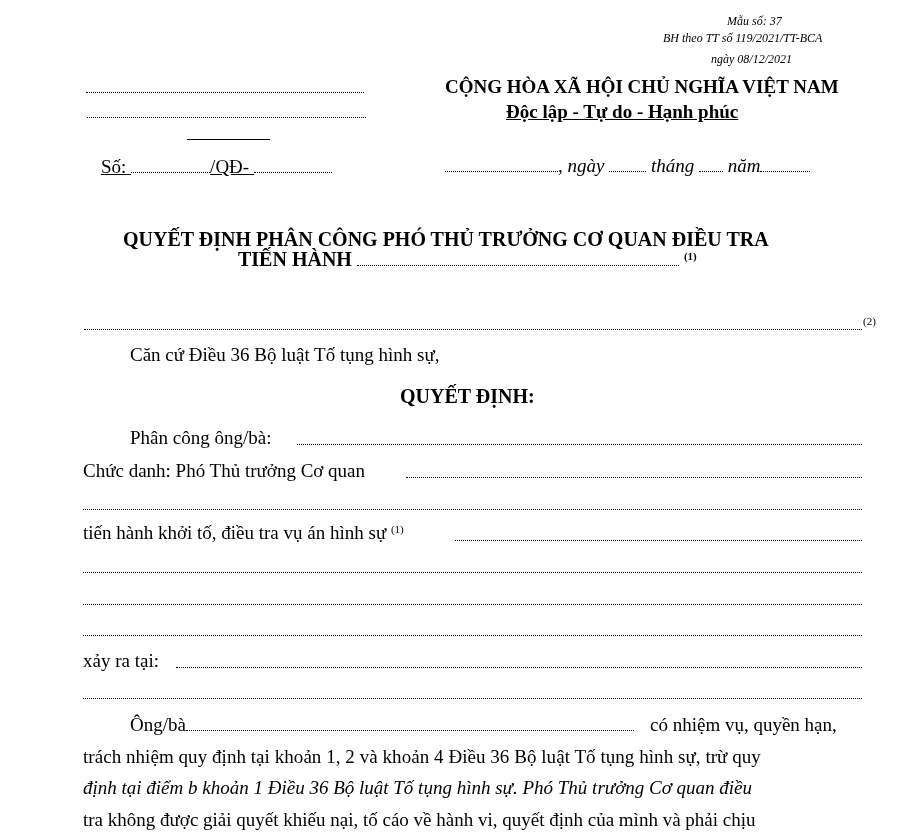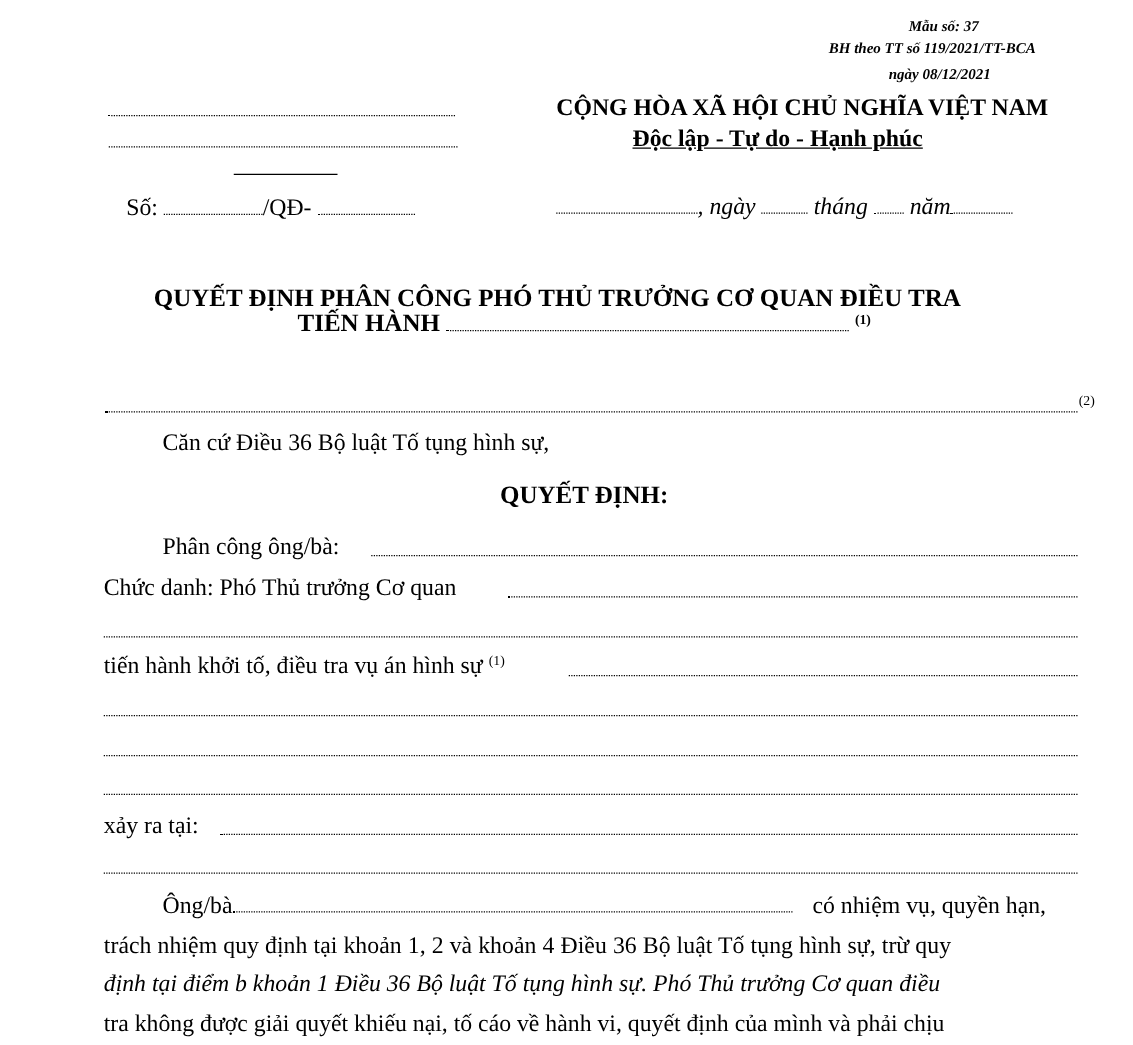--- a/index.html
+++ b/index.html
@@ -1,42 +1,42 @@
 <!DOCTYPE html>
 <html><head>
   <meta charset="utf-8">
   <style>
     html, body { margin: 0; padding: 0; background: #ffffff; }
     body { width: 906px; height: 836px; overflow: hidden; position: relative;
       font-family: "Liberation Serif", "DejaVu Serif", serif; color: #000; }
     .abs { position: absolute; white-space: nowrap; }
     .dots { display: inline-block; border-bottom: 1px dotted #000; height: 0; vertical-align: baseline; }
     .hl { position: absolute; border-bottom: 1px dotted #000; height: 0; }
-    .form-no { font-style: italic; font-size: 12px; font-weight: bold; }
+    .form-no { font-style: italic; font-size: 12px; }
     .nation { font-weight: bold; font-size: 19px; }
     .motto { font-weight: bold; font-size: 19px; text-decoration: underline; }
     .body-text { font-size: 19px; }
     .title { font-weight: bold; font-size: 20px; }
     .sup-small { font-size: 11px; position: relative; top: -6px; }
   </style>
 </head>
 <body>
 
 <div class="abs form-no" style="left:727px; top:14px;">Mẫu số: 37</div>
 <div class="abs form-no" style="left:663px; top:31px;">BH theo TT số 119/2021/TT-BCA</div>
 <div class="abs form-no" style="left:711px; top:52px;">ngày 08/12/2021</div>
 
 <div class="hl" style="left:86px; top:92px; width:278px;"></div>
 <div class="hl" style="left:87px; top:117px; width:279px;"></div>
 <div class="abs" style="left:187px; top:139px; width:83px; border-top:1px solid #000;"></div>
 
 <div class="abs nation" style="left:445px; top:76px;">CỘNG HÒA XÃ HỘI CHỦ NGHĨA VIỆT NAM</div>
 <div class="abs motto" style="left:506px; top:101px;">Độc lập - Tự do - Hạnh phúc</div>
 
-<div class="abs body-text" style="left:101px; top:156px;">
+<div class="abs body-text" style="left:101px; top:156px;text-decoration:underline;">
   <span>Số:</span>
   <span class="dots" style="width:79px;"></span><span>/QĐ-</span>
   <span class="dots" style="width:78px;"></span>
 </div>
 
 <div class="abs body-text" style="left:445px; top:155px; font-style:italic;">
   <span class="dots" style="width:113px;"></span><span>,</span>
   <span>ngày</span>
   <span class="dots" style="width:37px;"></span>
   <span>tháng</span>

